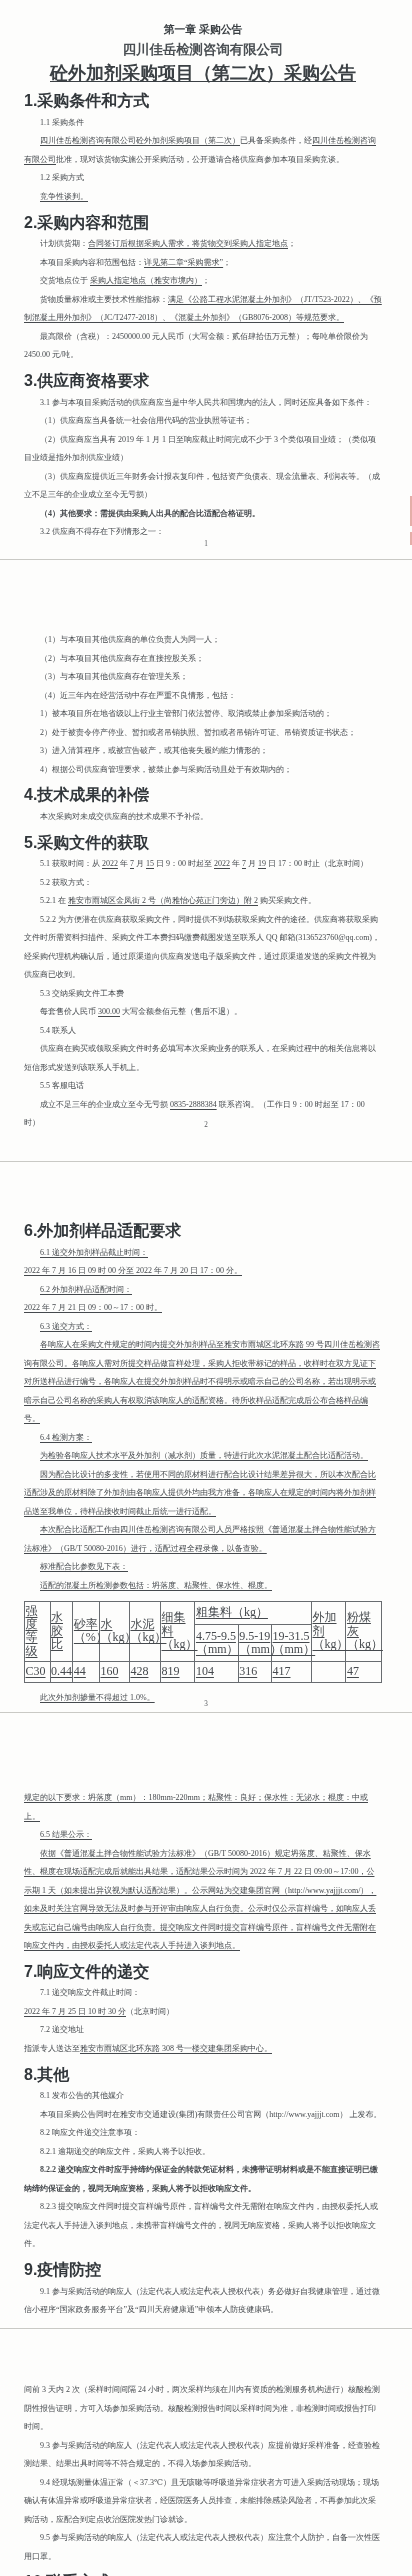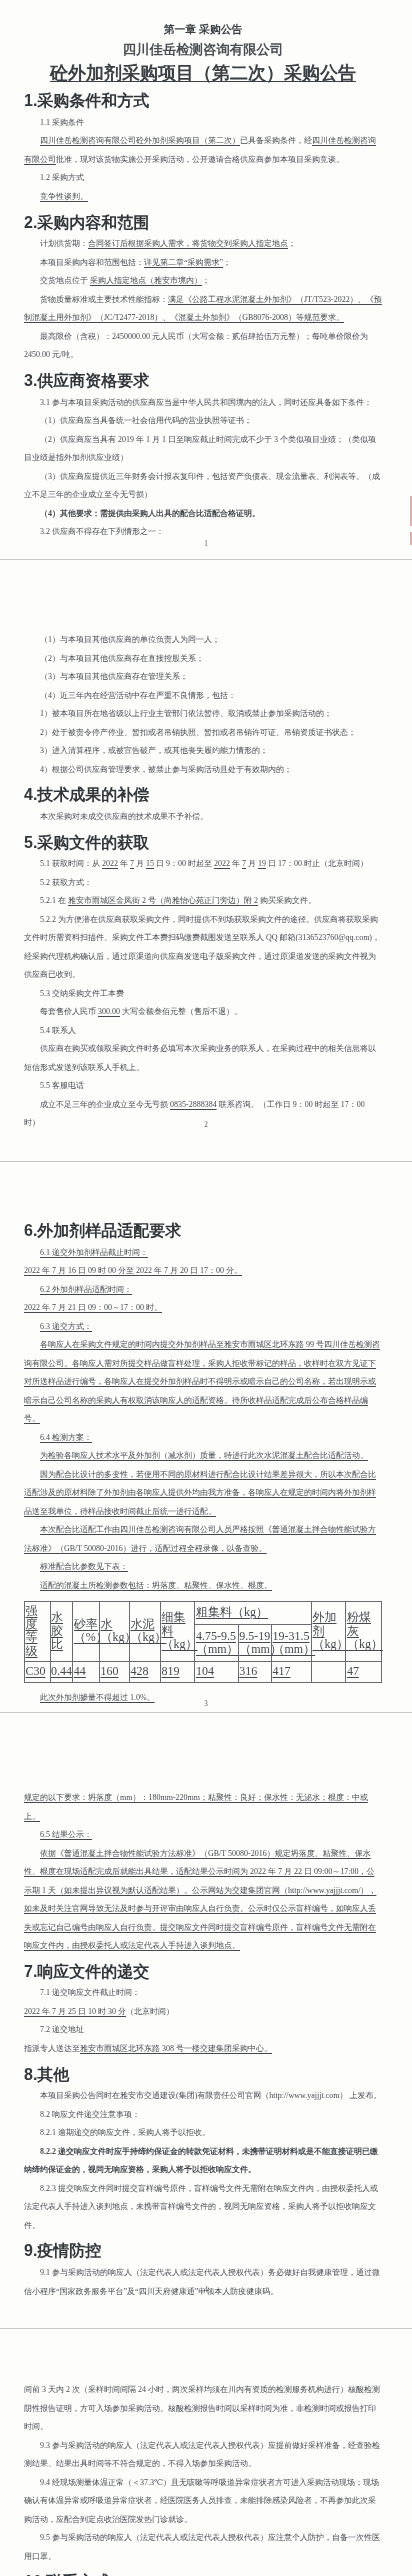--- a/index.html
+++ b/index.html
@@ -168,20 +168,21 @@
     <p class="ind"><span class="u">6.5 结果公示：</span></p>
     <p class="ind"><span class="u">依据《普通混凝土拌合物性能试验方法标准》（GB/T 50080-2016）规定坍落度、粘聚性、保水性、棍度在现场适配完成后就能出具结果，适配结果公示时间为 2022 年 7 月 22 日 09:00～17:00，公示期 1 天（如未提出异议视为默认适配结果）。公示网站为交建集团官网（http://www.yajjjt.com/），如未及时关注官网导致无法及时参与开评审由响应人自行负责。公示时仅公示盲样编号，如响应人丢失或忘记自己编号由响应人自行负责。提交响应文件同时提交盲样编号原件，盲样编号文件无需附在响应文件内，由授权委托人或法定代表人手持进入谈判地点。</span></p>
 
     <h2 class="sec">7.响应文件的递交</h2>
     <p class="ind">7.1 递交响应文件截止时间：</p>
     <p><span class="u">2022 年 7 月 25 日 10 时 30 分</span><span>（北京时间）</span></p>
     <p class="ind">7.2 递交地址</p>
     <p><span>指派专人送达至</span><span class="u">雅安市雨城区北环东路 308 号一楼交建集团采购中心。</span></p>
 
     <h2 class="sec">8.其他</h2>
+    <p class="ind">8.1 发布公告的其他媒介</p>
     <p class="ind">本项目采购公告同时在雅安市交通建设(集团)有限责任公司官网（http://www.yajjjt.com） 上发布。</p>
     <p class="ind">8.2 响应文件递交注意事项：</p>
     <p class="ind">8.2.1 逾期递交的响应文件，采购人将予以拒收。</p>
     <p class="ind"><span class="b">8.2.2 递交响应文件时应手持缔约保证金的转款凭证材料，未携带证明材料或是不能直接证明已缴纳缔约保证金的，视同无响应资格，采购人将予以拒收响应文件。</span></p>
     <p class="ind">8.2.3 提交响应文件同时提交盲样编号原件，盲样编号文件无需附在响应文件内，由授权委托人或法定代表人手持进入谈判地点，未携带盲样编号文件的，视同无响应资格，采购人将予以拒收响应文件。</p>
 
     <h2 class="sec">9.疫情防控</h2>
     <p class="ind">9.1 参与采购活动的响应人（法定代表人或法定代表人授权代表）务必做好自我健康管理，通过微信小程序“国家政务服务平台”及“四川天府健康通”申领本人防疫健康码。</p>
 
     <div class="pagenum" style="bottom:34px;">4</div>

